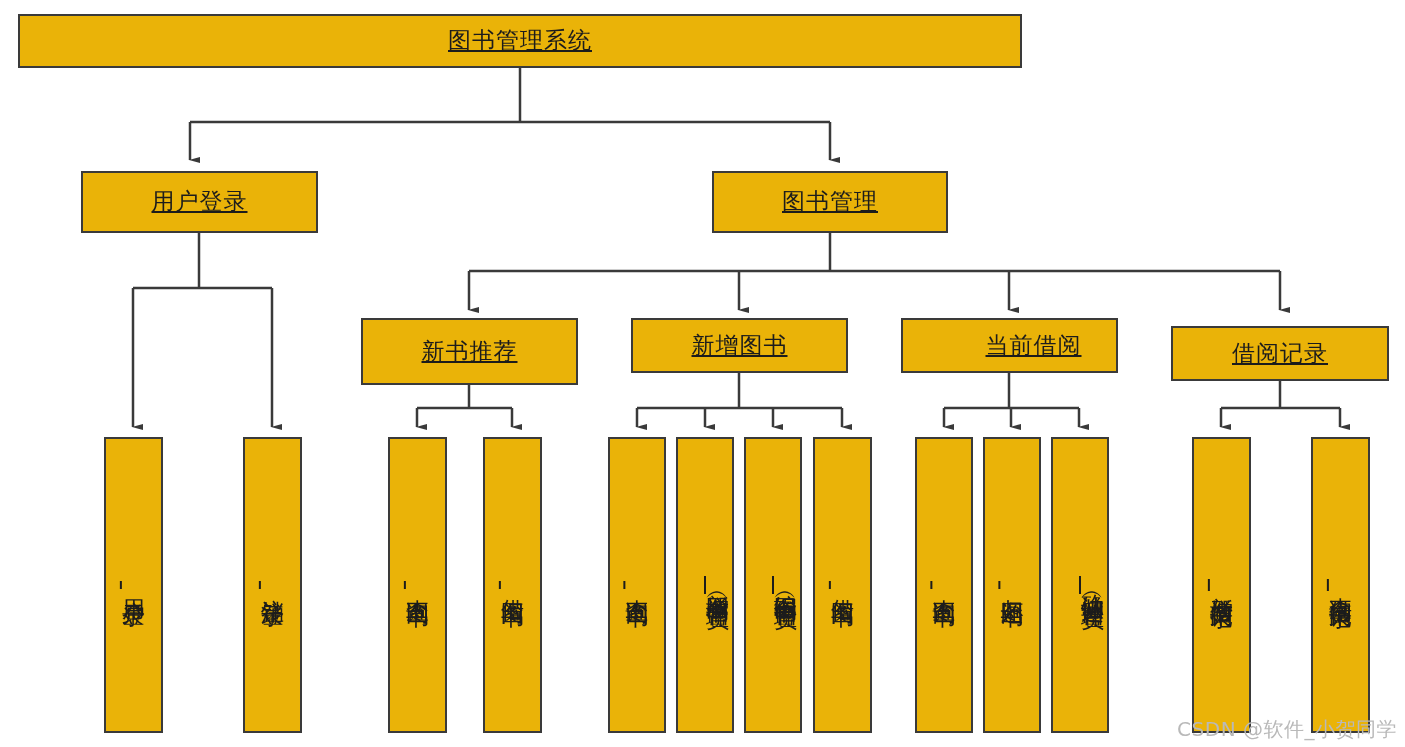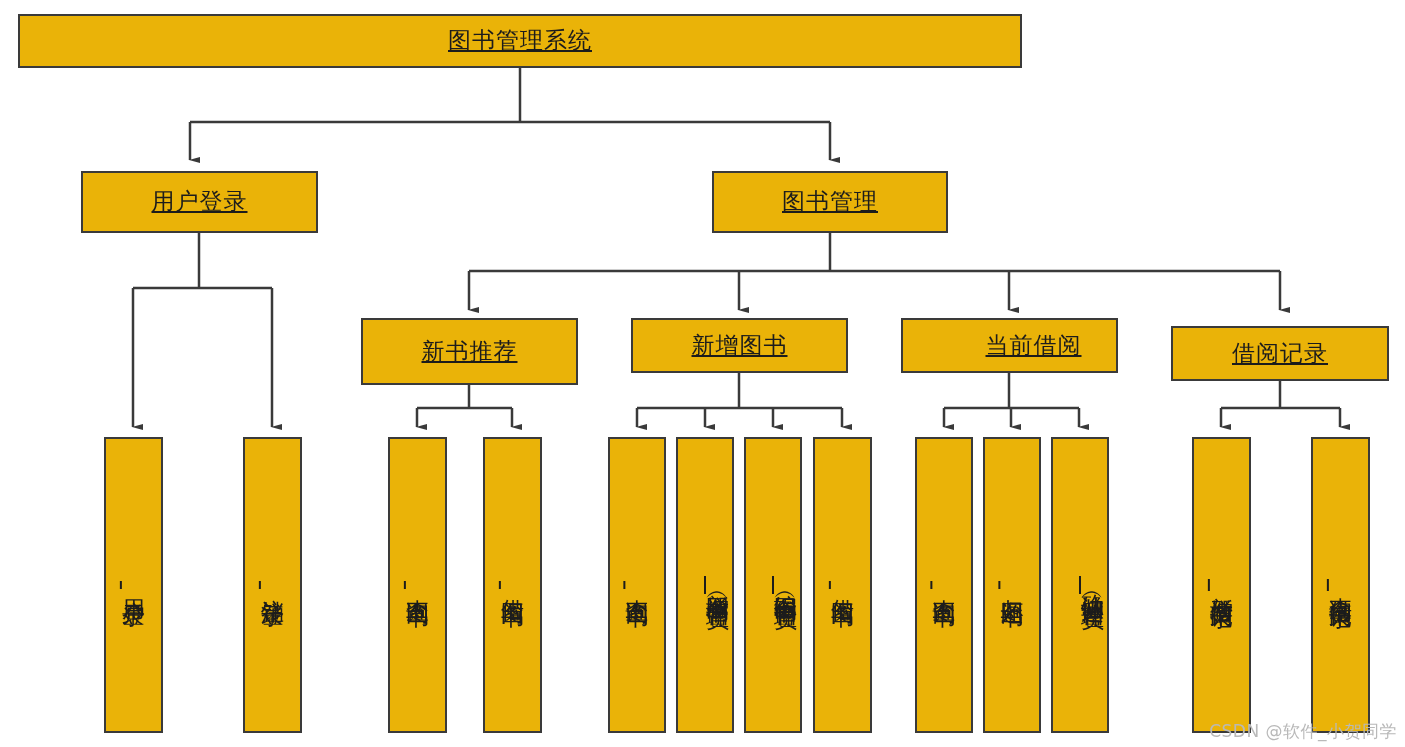--- a/index.html
+++ b/index.html
@@ -60,21 +60,21 @@
   }
   .vert-label {
     writing-mode: vertical-rl;
     text-orientation: upright;
     white-space: nowrap;
   }
   .watermark {
     position: absolute;
     right: 8px;
     bottom: 4px;
-    font-size: 17px;
+    font-size: 20px;
     color: #b9b9b9;
     letter-spacing: 0.5px;
     white-space: nowrap;
   }
 </style>
 </head>
 <body>
 
 <div id="canvas">
 

